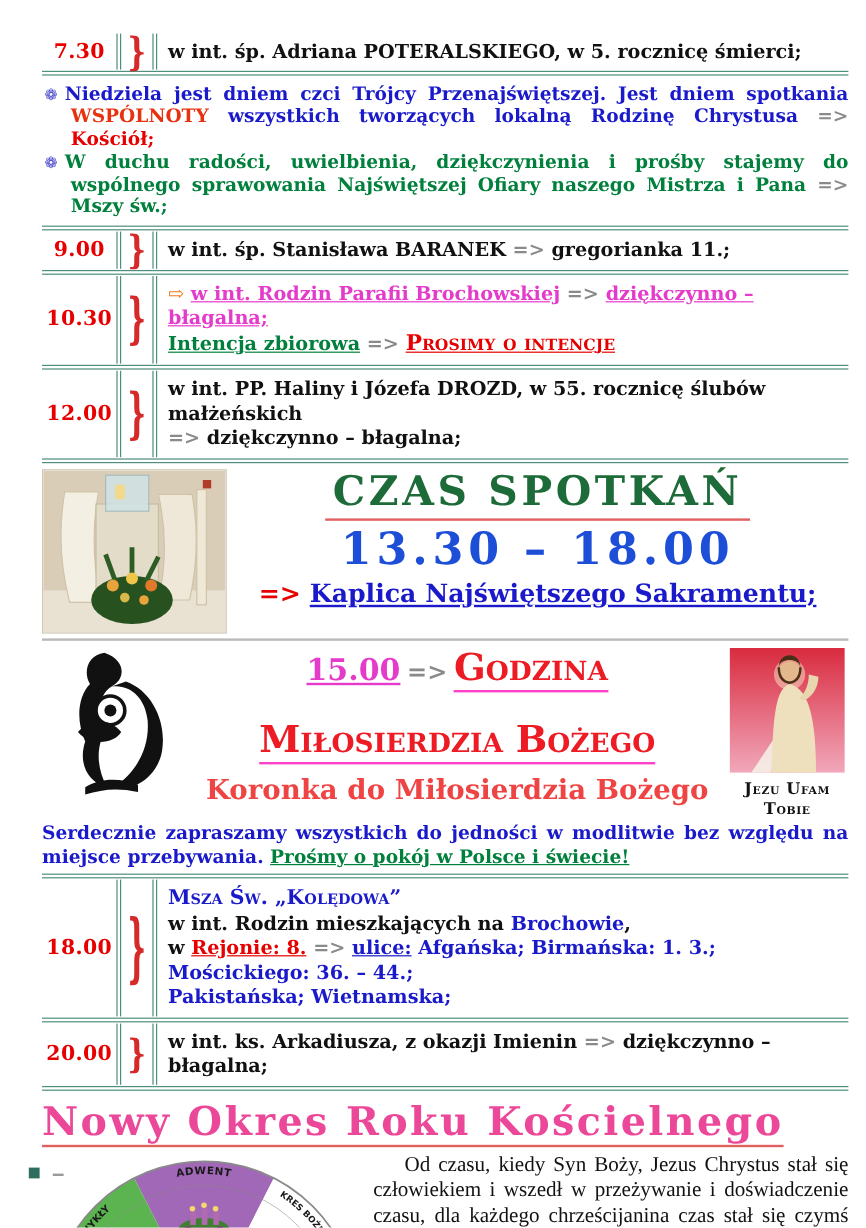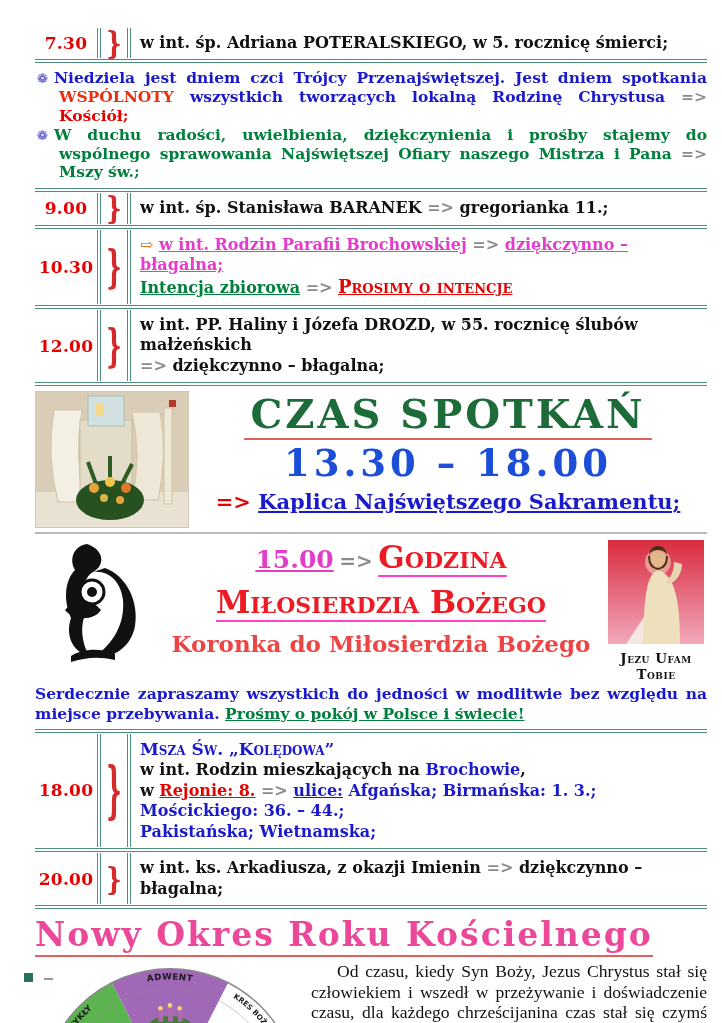--- a/index.html
+++ b/index.html
@@ -28,32 +28,32 @@
   .u{text-decoration:underline;}
   .smallcaps{font-variant:small-caps;}
   
   .bullets{padding:5px 0 4px 2px;font-size:15.5px;line-height:1.2;text-align:justify;}
   .bullets p{margin:0 0 1px 0;padding-left:22px;text-indent:-22px;}
   .bullet-glyph{color:#4040c8;font-family:"DejaVu Sans",sans-serif;font-size:13px;margin-right:6px;}
   
   .czas{display:flex;align-items:flex-start;margin:5px 0 2px 0;}
   .czas-photo{flex:0 0 152px;width:152px;height:135px;border:1px solid #cfc6b4;}
   .czas-right{flex:1;text-align:center;padding-top:2px;}
-  .czas-title{display:inline-block;color:#1d6b38;font-size:40px;letter-spacing:3px;line-height:1.05;
+  .czas-title{display:inline-block;color:#1d6b38;font-size:34px;letter-spacing:3px;line-height:1.05;
               border-bottom:2px solid #e06060;padding:0 6px 3px 6px;}
   .czas-hours{color:#1d4ed8;font-size:37px;letter-spacing:4px;line-height:1.05;margin-top:4px;}
   .czas-place{font-size:21px;margin-top:6px;}
   
   .mercy{display:flex;align-items:flex-start;margin-top:6px;}
   .mercy-left{flex:0 0 122px;width:122px;height:126px;}
   .mercy-center{flex:1;text-align:center;line-height:1.25;padding-top:2px;}
   .mercy-right{flex:0 0 102px;width:102px;text-align:center;}
   .m-time{color:#e43bcb;font-size:25px;text-decoration:underline;}
   .m-t1,.m-t2{color:#ed1c24;font-variant:small-caps;border-bottom:2.5px solid #ff43c8;display:inline-block;line-height:1.0;padding-bottom:2px;}
-  .m-t1{font-size:31px;} .m-t2{font-size:31px;margin-top:10px;}
+  .m-t1{font-size:31px;} .m-t2{font-size:31px;margin-top:25px;}
   .m-koronka{color:#ef4444;font-size:23px;margin-top:8px;}
   .m-caption{font-variant:small-caps;font-size:13.5px;color:#111;margin-top:2px;letter-spacing:.5px;}
   .invite{font-size:15.5px;line-height:1.3;text-align:justify;margin:2px 0 4px 0;}
   
   .sec-title{display:inline-block;color:#ec4899;font-size:33px;letter-spacing:2px;
              border-bottom:2.5px solid #e06060;padding-bottom:2px;margin-top:8px;line-height:1.05;}
   .bottom{display:flex;margin-top:4px;}
   .wheel-wrap{flex:0 0 272px;width:272px;}
   .article{flex:1;font-family:"Liberation Serif", serif;font-weight:normal;font-size:17.6px;
            line-height:1.18;text-align:justify;color:#111;padding-left:4px;}

